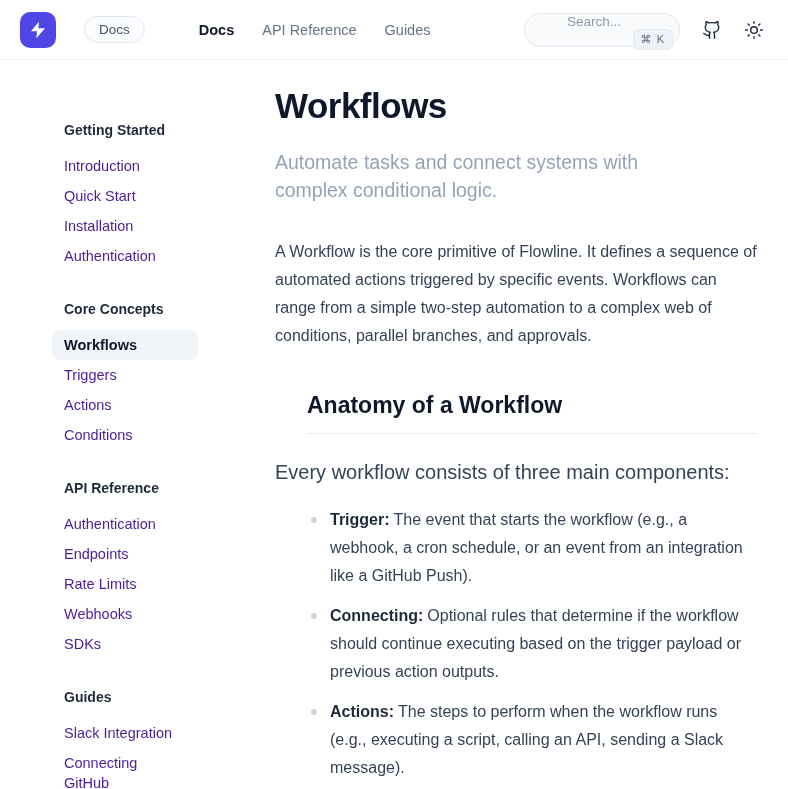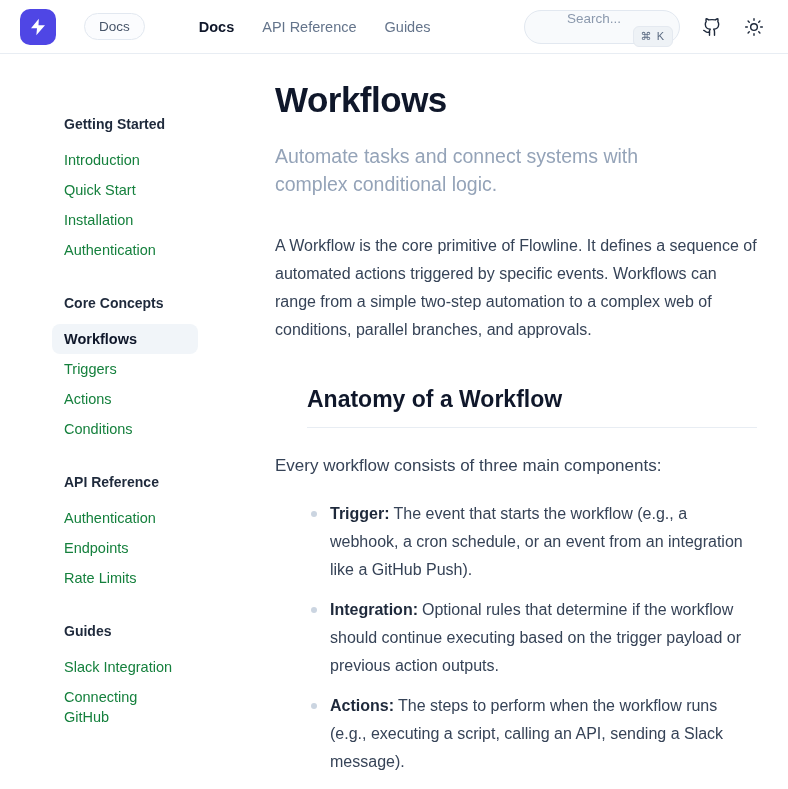--- a/index.html
+++ b/index.html
@@ -1,20 +1,20 @@
 <!DOCTYPE html>
 <html><head>
 <meta charset="utf-8">
 <style>
   * { margin:0; padding:0; box-sizing:border-box; }
   html,body { width:788px; height:789px; background:#ffffff; overflow:hidden;
     font-family:"Liberation Sans","DejaVu Sans",sans-serif; }
 
   
-  .header { height:54px; display:flex; align-items:center; padding:0 24px 0 20px;
+  .header { height:60px; display:flex; align-items:center; padding:0 24px 0 20px;
     border-bottom:1px solid #e8edf3; background:#ffffff; }
   .logo { width:36px; height:36px; border-radius:10px; background:#4f46e5;
     display:flex; align-items:center; justify-content:center; flex:0 0 auto; cursor:pointer; }
   .logo svg { width:20px; height:20px; }
   .badge-pill { margin-left:28px; padding:5px 14px; border:1px solid #e2e8f0; border-radius:999px;
     font-size:13.5px; color:#475569; background:#fbfcfe; cursor:pointer; }
   .topnav { display:flex; gap:28px; margin-left:54px; align-items:center; }
   .nav-link { font-size:14.5px; color:#64748b; text-decoration:none; cursor:pointer; }
   .nav-link.active { color:#0f172a; font-weight:700; }
   .header-right { margin-left:auto; display:flex; align-items:center; gap:22px; }
@@ -30,32 +30,32 @@
   .icon-btn svg { width:20px; height:20px; }
 
   
   .layout { display:flex; height:735px; }
 
   
   .sidebar { flex:0 0 275px; padding:56px 0 20px 52px; }
   .side-nav { width:146px; }
   .side-title { font-size:14px; font-weight:700; color:#1e293b; margin:30px 0 13px 12px; }
   .side-title:first-child { margin-top:6px; }
-  .side-item { list-style:none; font-size:14.5px; color:#15803d; padding:5px 12px;
+  .side-item { list-style:none; font-size:14.5px; color:#4c1d95; padding:5px 12px;
     line-height:20px; border-radius:8px; cursor:pointer; }
   .side-item.active { background:#f1f5f9; color:#0f172a; font-weight:700; }
 
   
   .main { width:482px; padding-top:26px; }
   .page-title { font-size:35px; font-weight:700; color:#0f172a; letter-spacing:-0.5px; }
   .subtitle { margin-top:22px; font-size:19.5px; line-height:28px; color:#94a3b8; max-width:420px; }
   .intro { margin-top:34px; font-size:16px; line-height:28px; color:#364357; }
   .h2 { margin-top:42px; font-size:23px; font-weight:700; color:#0f172a;
     padding-bottom:14px; border-bottom:1px solid #e8edf3;margin-left:32px; }
-  .lead { margin-top:24px; font-size:17px; line-height:28px; color:#364357; }
+  .lead { margin-top:24px; font-size:20px; line-height:28px; color:#364357; }
   .bullets { margin-top:20px; }
   .bullets li { list-style:none; position:relative; padding-left:55px; font-size:16px;
     line-height:28px; margin-bottom:12px; color:#364357; }
   .bullets li::before { content:""; position:absolute; left:36px; top:11px; width:6px; height:6px;
     border-radius:50%; background:#cbd5e1; }
   .b-term { font-weight:700; color:#1e293b; margin-right:4px; }
 </style>
 </head>
 <body>
 
@@ -108,34 +108,36 @@
           <li class="side-item active">Workflows</li>
           <li class="side-item">Triggers</li>
           <li class="side-item">Actions</li>
           <li class="side-item">Conditions</li>
         </ul>
         <div class="side-title">API Reference</div>
         <ul>
           <li class="side-item">Authentication</li>
           <li class="side-item">Endpoints</li>
           <li class="side-item">Rate Limits</li>
+          <li class="side-item">Webhooks</li>
+          <li class="side-item">SDKs</li>
         </ul>
         <div class="side-title">Guides</div>
         <ul>
           <li class="side-item">Slack Integration</li>
           <li class="side-item">Connecting GitHub</li>
         </ul>
       </nav>
   </aside>
 
   <main class="main">
     <h1 class="page-title">Workflows</h1>
     <p class="subtitle">Automate tasks and connect systems with complex conditional logic.</p>
     <p class="intro">A Workflow is the core primitive of Flowline. It defines a sequence of automated actions triggered by specific events. Workflows can range from a simple two-step automation to a complex web of conditions, parallel branches, and approvals.</p>
     <h2 class="h2">Anatomy of a Workflow</h2>
     <p class="lead">Every workflow consists of three main components:</p>
     <ul class="bullets" id="bullets">
         <li><span class="b-term">Trigger:</span><span class="b-text">The event that starts the workflow (e.g., a webhook, a cron schedule, or an event from an integration like a GitHub Push).</span></li>
-        <li><span class="b-term">Integration:</span><span class="b-text">Optional rules that determine if the workflow should continue executing based on the trigger payload or previous action outputs.</span></li>
+        <li><span class="b-term">Connecting:</span><span class="b-text">Optional rules that determine if the workflow should continue executing based on the trigger payload or previous action outputs.</span></li>
         <li><span class="b-term">Actions:</span><span class="b-text">The steps to perform when the workflow runs (e.g., executing a script, calling an API, sending a Slack message).</span></li>
       </ul>
   </main>
 </div>
 
 </body></html>

